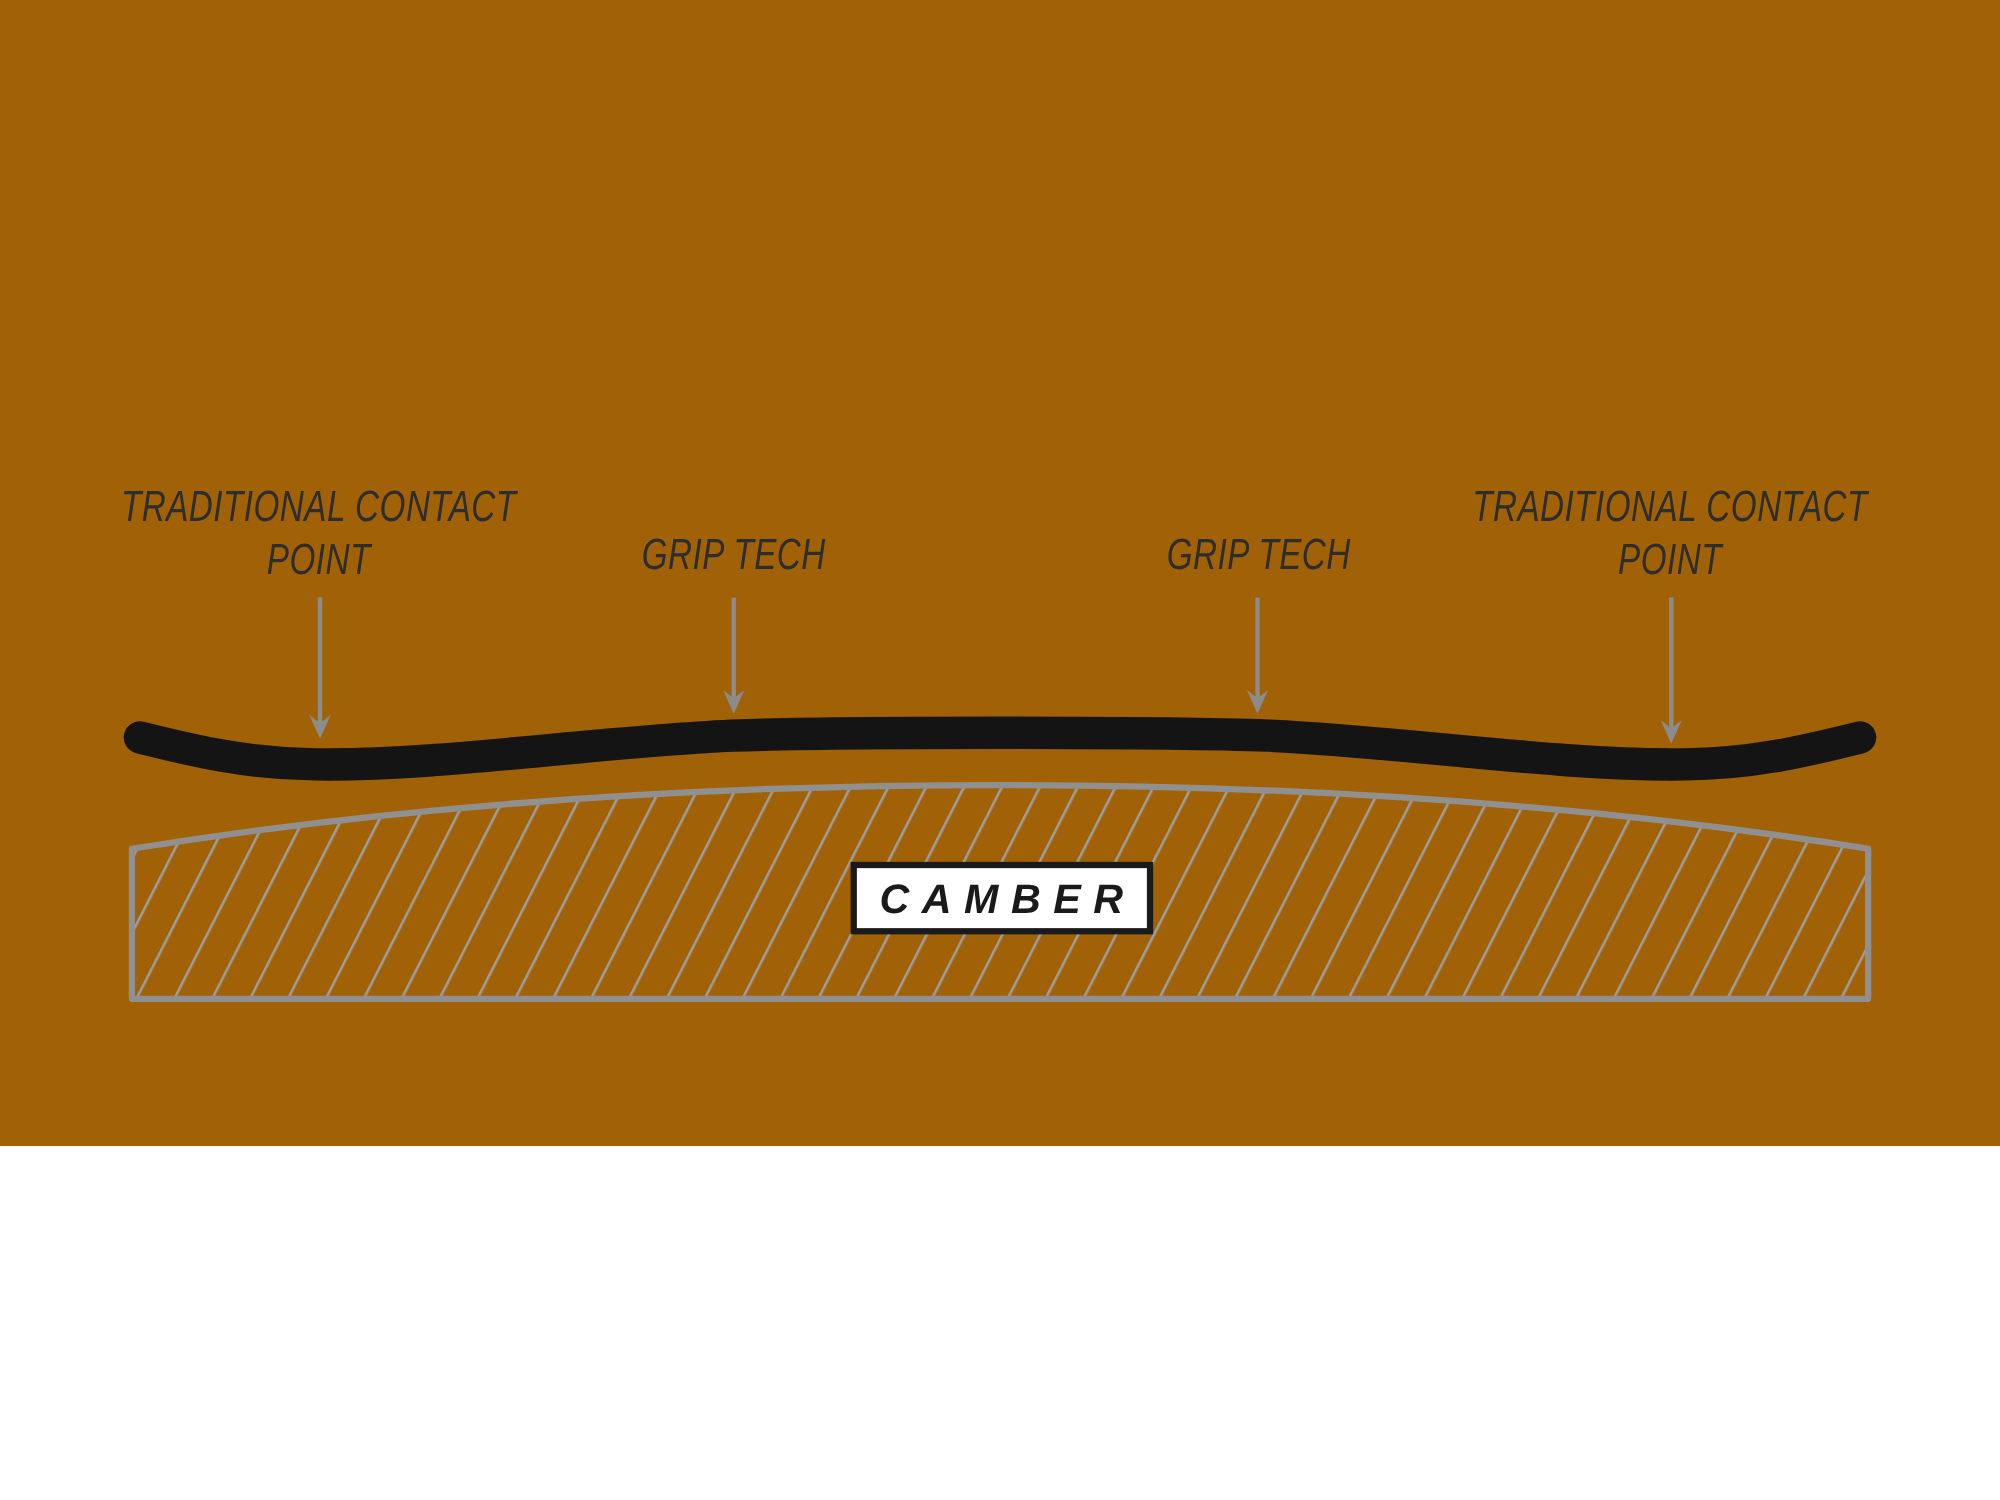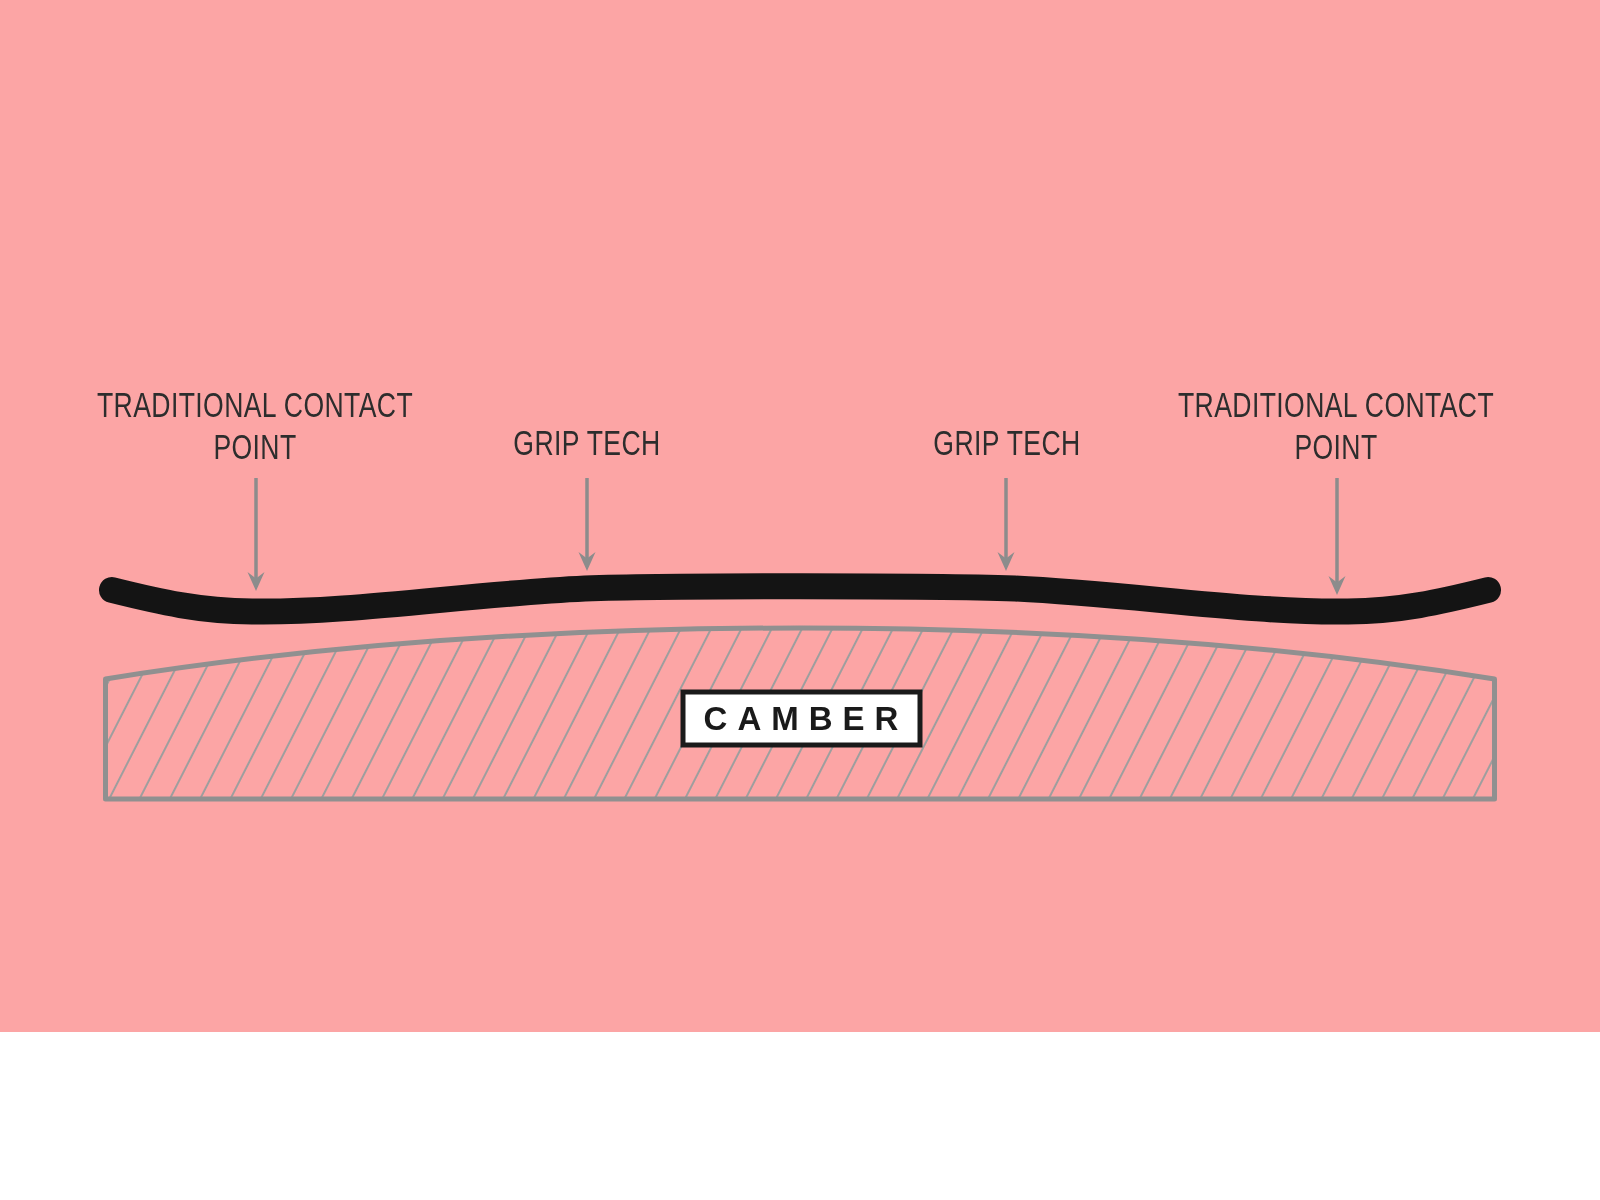--- a/index.html
+++ b/index.html
@@ -3,24 +3,25 @@
 <meta charset="utf-8">
 <style>
   html, body {
     margin: 0;
     padding: 0;
     background: #ffffff;
   }
   .stage {
     position: relative;
     width: 1600px;
-    height: 1032px;
-    background: #fca5a5;
+    height: 917px;
+    background: #a16207;
     overflow: hidden;
     font-family: "Liberation Sans", sans-serif;
+    font-style: italic;
   }
   svg.diagram {
     position: absolute;
     inset: 0;
     width: 1600px;
     height: 1200px;
     display: block;
   }
   text.anno-label {
     font-family: "Liberation Sans", sans-serif;

